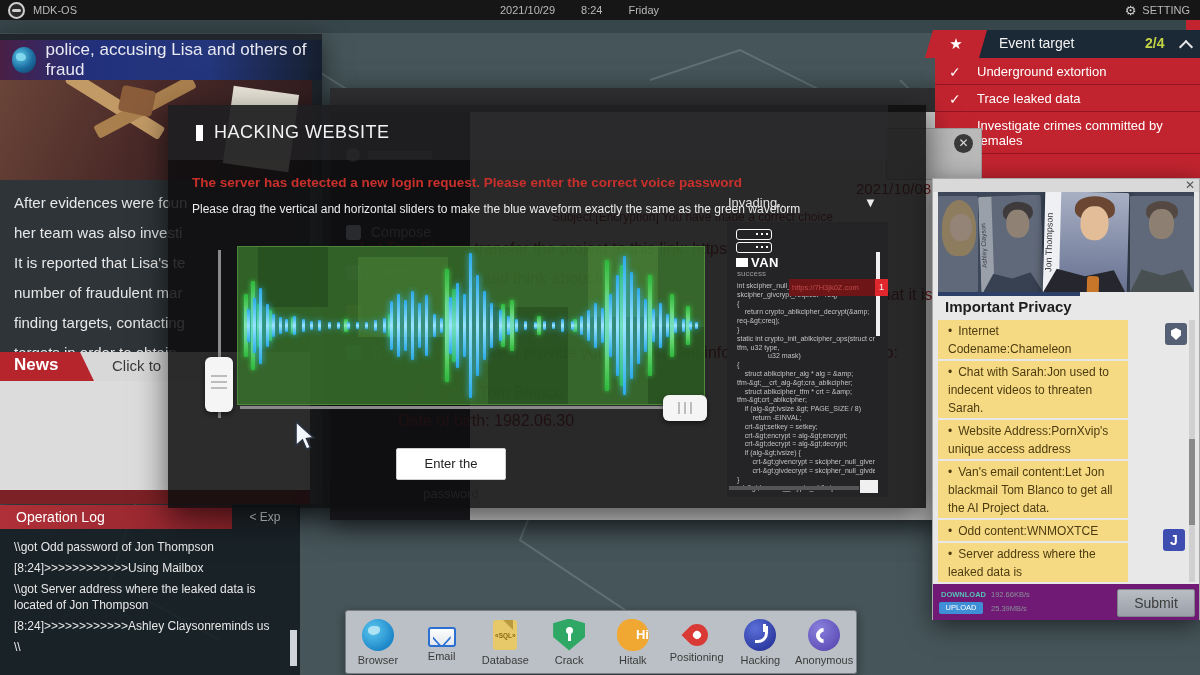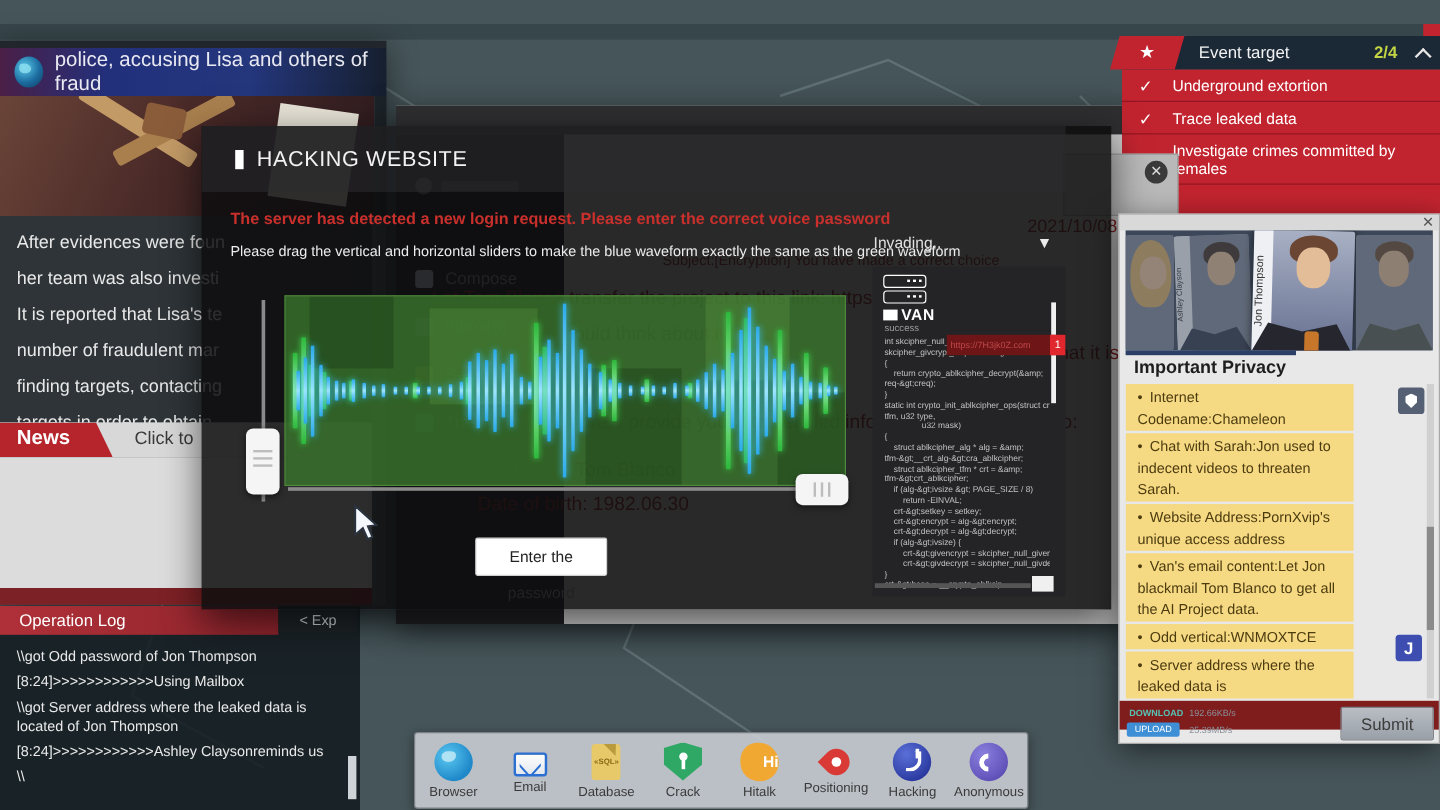--- a/index.html
+++ b/index.html
@@ -147,21 +147,21 @@
   .pv-list{left:5px;top:141px;width:224px;height:262px;overflow:hidden;}
   .note{background:#f6d983;margin-bottom:2px;padding:2px 8px 1px 10px;color:#4c3c10;font-size:12px;line-height:18px;width:190px;box-sizing:border-box;}
   .note .bullet{margin-right:6px;}
   .pv-shield{left:232px;top:144px;width:22px;height:22px;background:#566074;border-radius:3px;}
   .pv-shield i{display:block;width:10px;height:12px;margin:5px auto;background:#fff;
     clip-path:polygon(50% 0,100% 20%,100% 60%,50% 100%,0 60%,0 20%);}
   .pv-hook{left:230px;top:350px;width:22px;height:22px;background:#3d4db0;border-radius:3px;color:#fff;
     font-size:14px;font-weight:bold;text-align:center;line-height:22px;}
   .pv-scroll-track{left:256px;top:141px;width:6px;height:262px;background:#d0d0d0;}
   .pv-scroll-thumb{left:256px;top:260px;width:6px;height:86px;background:#8a8a8a;}
-  .pv-bottom{left:0;top:405px;width:266px;height:24px;background:#7f1d1d;}
+  .pv-bottom{left:0;top:405px;width:266px;height:36px;background:#701a75;}
   .dl-label{position:absolute;left:8px;top:6px;color:#56c2b4;font-size:7.5px;font-weight:bold;}
   .dl-val{position:absolute;left:58px;top:6px;color:#8a8f99;font-size:7.5px;}
   .ul-badge{position:absolute;left:6px;top:18px;width:44px;height:12px;background:#3f8fd6;border-radius:2px;
     color:#fff;font-size:7.5px;text-align:center;line-height:12px;}
   .ul-val{position:absolute;left:58px;top:20px;color:#8a8f99;font-size:7.5px;}
   .submit{position:absolute;left:184px;top:5px;width:76px;height:26px;background:linear-gradient(#b9bec5,#9aa0a8);
     border:1px solid #7e838a;border-radius:2px;color:#3c3c3c;font-size:14px;text-align:center;line-height:26px;}
   
   .taskbar{left:345px;top:610px;width:510px;height:62px;background:rgba(198,202,207,.92);
     border:1px solid #7a7f85;border-radius:3px;z-index:8;display:flex;box-shadow:0 3px 10px rgba(0,0,0,.4);}
@@ -499,21 +499,21 @@
         <span class="torso" style="height:30px;background:#5c6052;clip-path:polygon(0 100%,18% 25%,50% 45%,82% 25%,100% 100%);"></span>
       </div>
     </div>
     <div class="abs pv-bluebar"></div>
     <div class="abs pv-heading">Important Privacy</div>
     <div class="abs pv-list" id="pv-list">
         <div class="note"><span class="bullet">•</span><span>Internet Codename:Chameleon</span></div>
         <div class="note"><span class="bullet">•</span><span>Chat with Sarah:Jon used to indecent videos to threaten Sarah.</span></div>
         <div class="note"><span class="bullet">•</span><span>Website Address:PornXvip's unique access address</span></div>
         <div class="note"><span class="bullet">•</span><span>Van's email content:Let Jon blackmail Tom Blanco to get all the AI Project data.</span></div>
-        <div class="note"><span class="bullet">•</span><span>Odd vertical:WNMOXTCE</span></div>
+        <div class="note"><span class="bullet">•</span><span>Odd content:WNMOXTCE</span></div>
         <div class="note"><span class="bullet">•</span><span>Server address where the leaked data is located:https://7H3jk0Z.com</span></div>
       </div>
     <div class="abs pv-shield">
         <i></i>
       </div>
     <div class="abs pv-hook">J</div>
     <div class="abs pv-scroll-track"></div>
     <div class="abs pv-scroll-thumb"></div>
     <div class="abs pv-bottom">
       <span class="dl-label">DOWNLOAD</span>
@@ -554,14 +554,27 @@
       <div class="app">
         <div class="appic fishhook-icon"></div>
         <div class="lbl">Hacking</div>
       </div>
       <div class="app">
         <div class="appic phone-icon"></div>
         <div class="lbl">Anonymous</div>
       </div>
     </div>
 
+  <div class="abs topbar">
+    <span class="oslogo"></span>
+    <span>MDK-OS</span>
+    <span class="tb-center">
+      <span>2021/10/29</span>
+      <span>8:24</span>
+      <span>Friday</span>
+    </span>
+    <span class="tb-right">
+      <span class="gear">⚙</span>
+      <span>SETTING</span>
+    </span>
+  </div>
 
 </div>
 
 </body></html>

